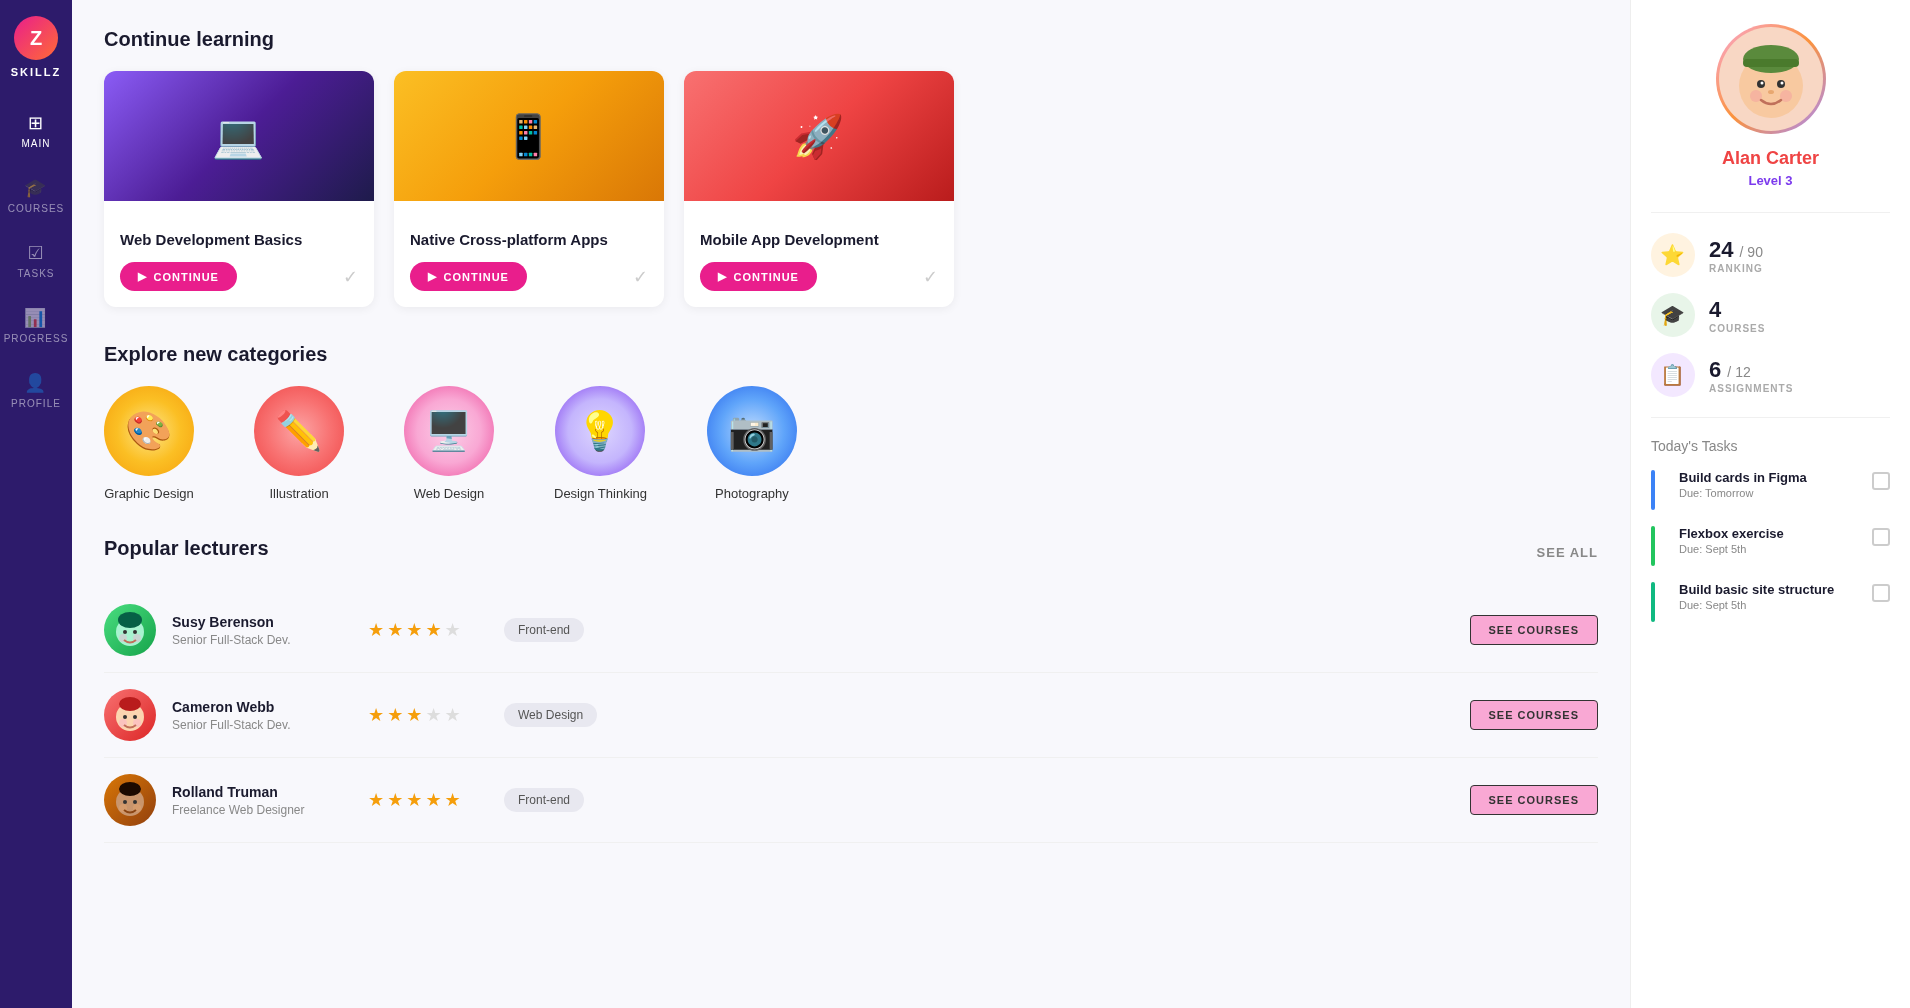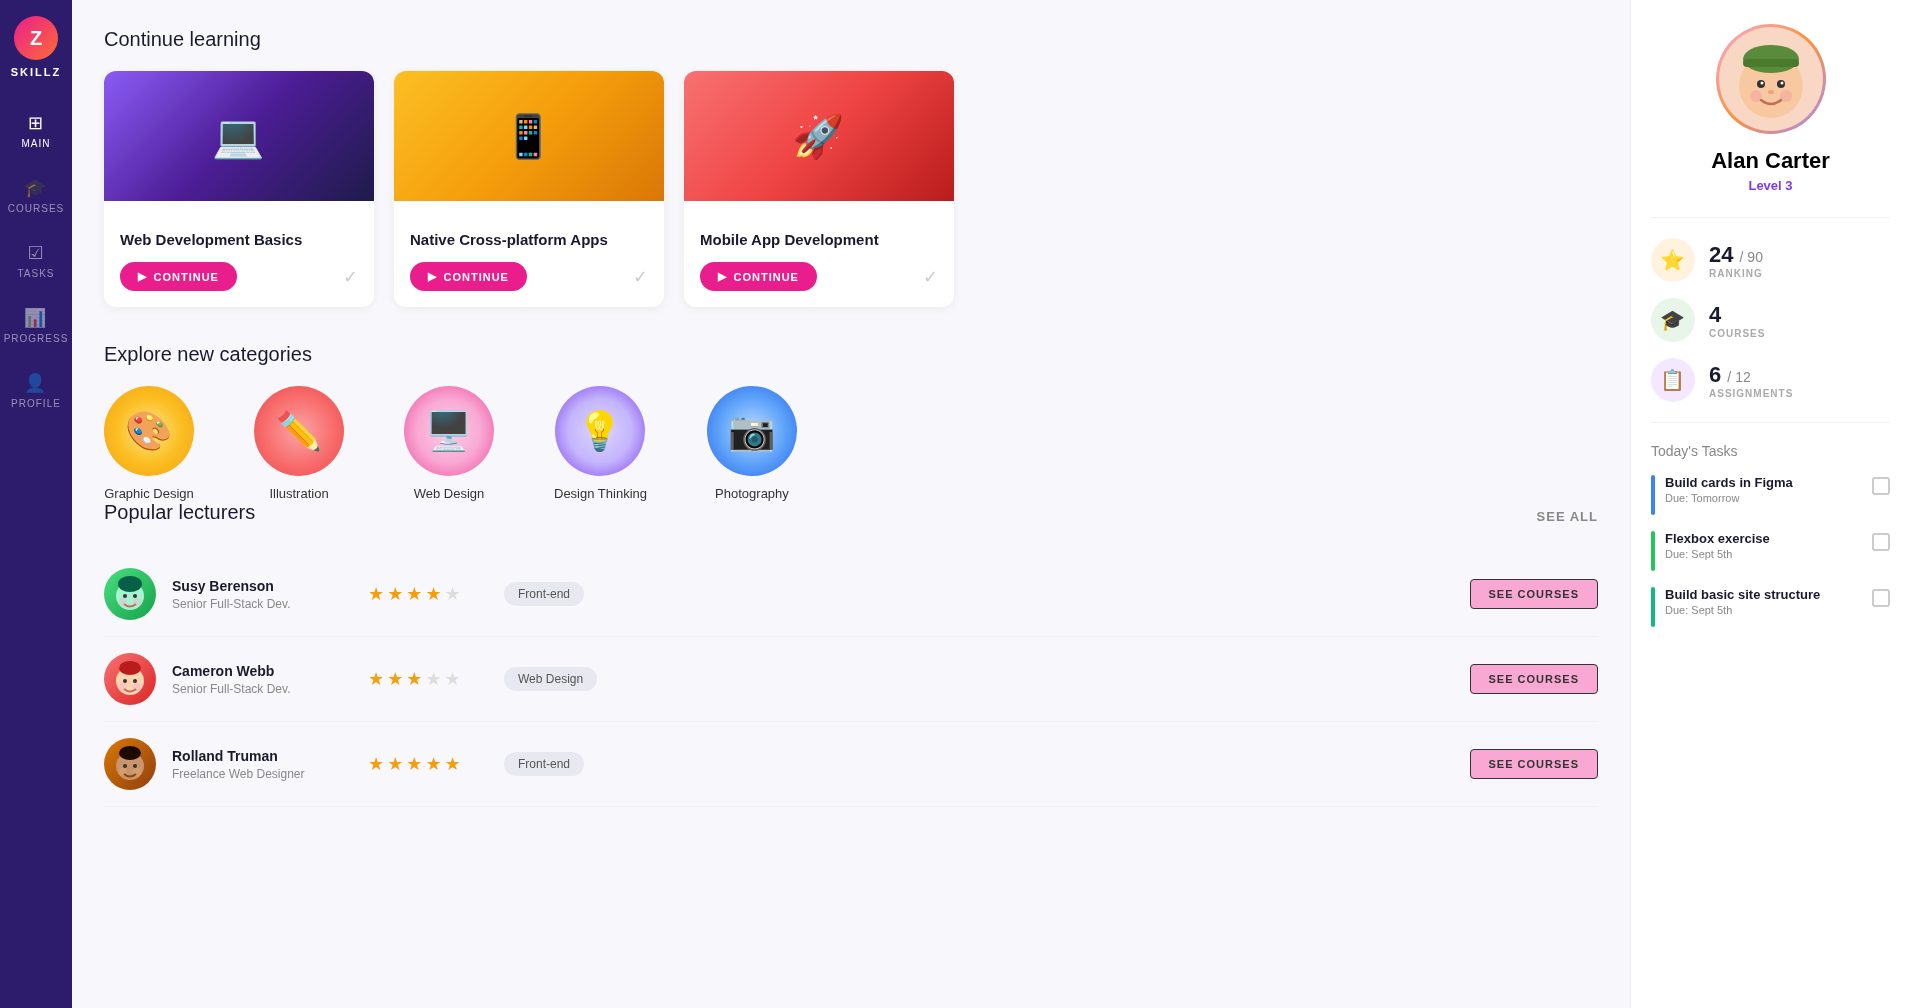--- a/index.html
+++ b/index.html
@@ -62,21 +62,21 @@
     .main-content {
       flex: 1;
       overflow-y: auto;
       padding: 28px 32px;
       background: #f8f8fc;
     }
 
     
     .section-title {
       font-size: 20px;
-      font-weight: 400;
+      font-weight: 700;
       color: #1a1a2e;
       margin-bottom: 20px;
     }
 
     
     .course-cards {
       display: flex;
       gap: 20px;
       margin-bottom: 36px;
     }
@@ -124,21 +124,21 @@
       letter-spacing: 1px;
       cursor: pointer;
       display: flex;
       align-items: center;
       gap: 6px;
       text-transform: uppercase;
     }
     .check-icon { color: #ccc; font-size: 18px; }
 
     
-    .categories-section { }
+    .categories-section { margin-bottom: 36px; }
     .category-icons {
       display: flex;
       gap: 60px;
       flex-wrap: wrap;
     }
     .category-item {
       display: flex;
       flex-direction: column;
       align-items: center;
       gap: 10px;
@@ -262,23 +262,23 @@
       height: 100%;
       border-radius: 50%;
       background: #f8d7c4;
       display: flex;
       align-items: center;
       justify-content: center;
       font-size: 56px;
       overflow: hidden;
     }
     .profile-name {
-      font-size: 22px;
+      font-size: 18px;
       font-weight: 700;
-      color: #000000;
+      color: #ef4444;
       margin-bottom: 4px;
     }
     .profile-level {
       font-size: 13px;
       color: #7c3aed;
       font-weight: 600;
     }
     .stats-section {
       display: flex;
       flex-direction: column;
@@ -310,21 +310,21 @@
     .tasks-title {
       font-size: 14px;
       font-weight: 400;
       color: #888;
       margin-bottom: 16px;
       text-transform: capitalize;
     }
     .task-item {
       display: flex;
       align-items: flex-start;
-      gap: 10px;
+      gap: 24px;
       margin-bottom: 16px;
     }
     .task-bar {
       width: 4px;
       height: 40px;
       border-radius: 2px;
       flex-shrink: 0;
     }
     .task-content { flex: 1; }
     .task-name { font-size: 13px; font-weight: 600; color: #1a1a2e; margin-bottom: 2px; }

